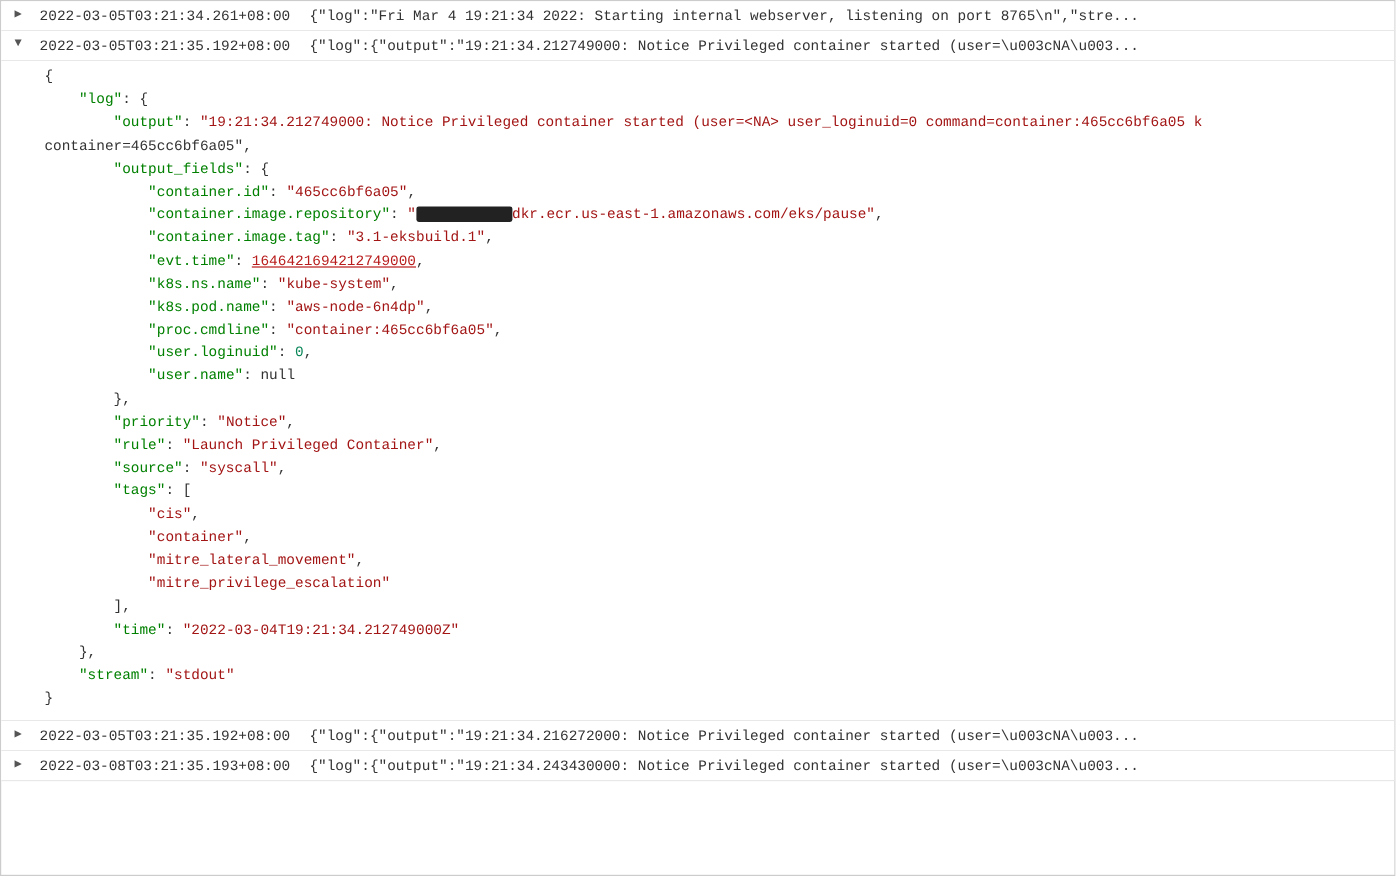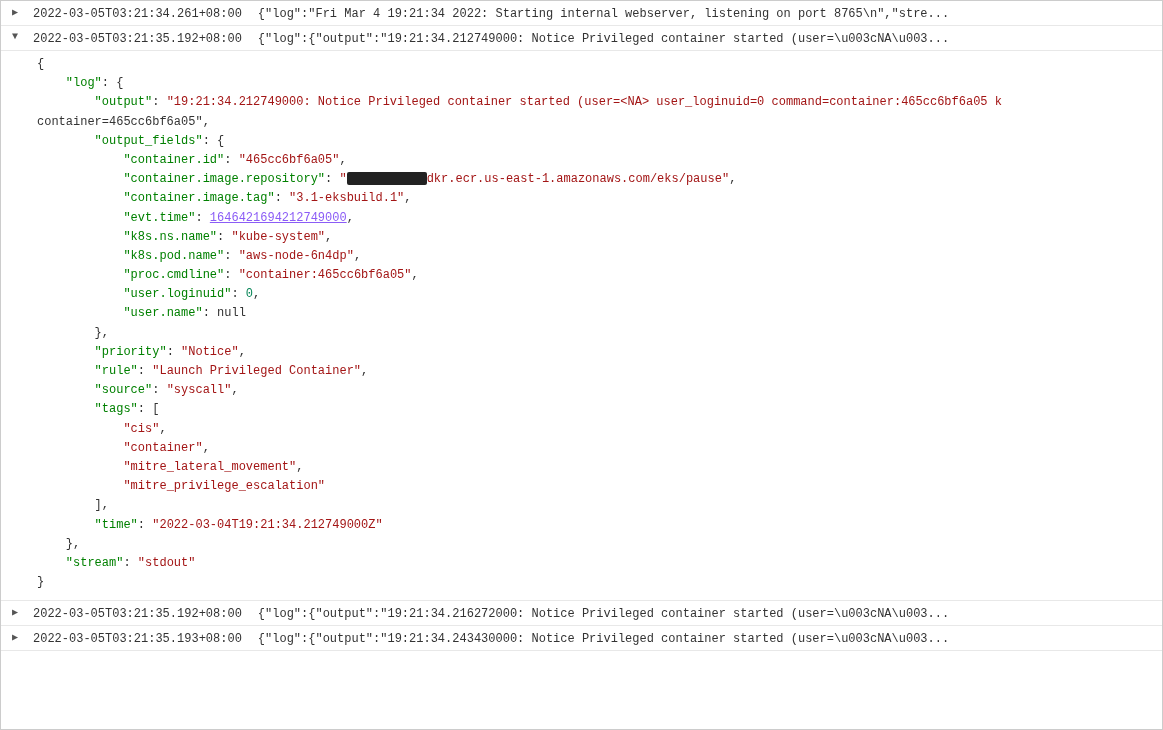--- a/index.html
+++ b/index.html
@@ -83,21 +83,21 @@
 
     .json-string {
       color: #a31515;
     }
 
     .json-number {
       color: #098658;
     }
 
     .json-link {
-      color: #8b5cf6;
+      color: #b91c1c;
       text-decoration: underline;
       cursor: pointer;
     }
 
     .redacted {
       display: inline-block;
       background: #222;
       color: #222;
       border-radius: 2px;
       min-width: 120px;
@@ -175,18 +175,18 @@
     <div class="toggle-btn">▶</div>
     <div class="log-row-content">
       <span class="timestamp">2022-03-05T03:21:35.192+08:00</span>
       <span class="log-message">{"log":{"output":"19:21:34.216272000: Notice Privileged container started (user=\u003cNA\u003...</span>
     </div>
   </div>
 
   <div class="log-row">
     <div class="toggle-btn">▶</div>
     <div class="log-row-content">
-      <span class="timestamp">2022-03-05T03:21:35.193+08:00</span>
+      <span class="timestamp">2022-03-08T03:21:35.193+08:00</span>
       <span class="log-message">{"log":{"output":"19:21:34.243430000: Notice Privileged container started (user=\u003cNA\u003...</span>
     </div>
   </div>
 
 </div>
 
 </body></html>

